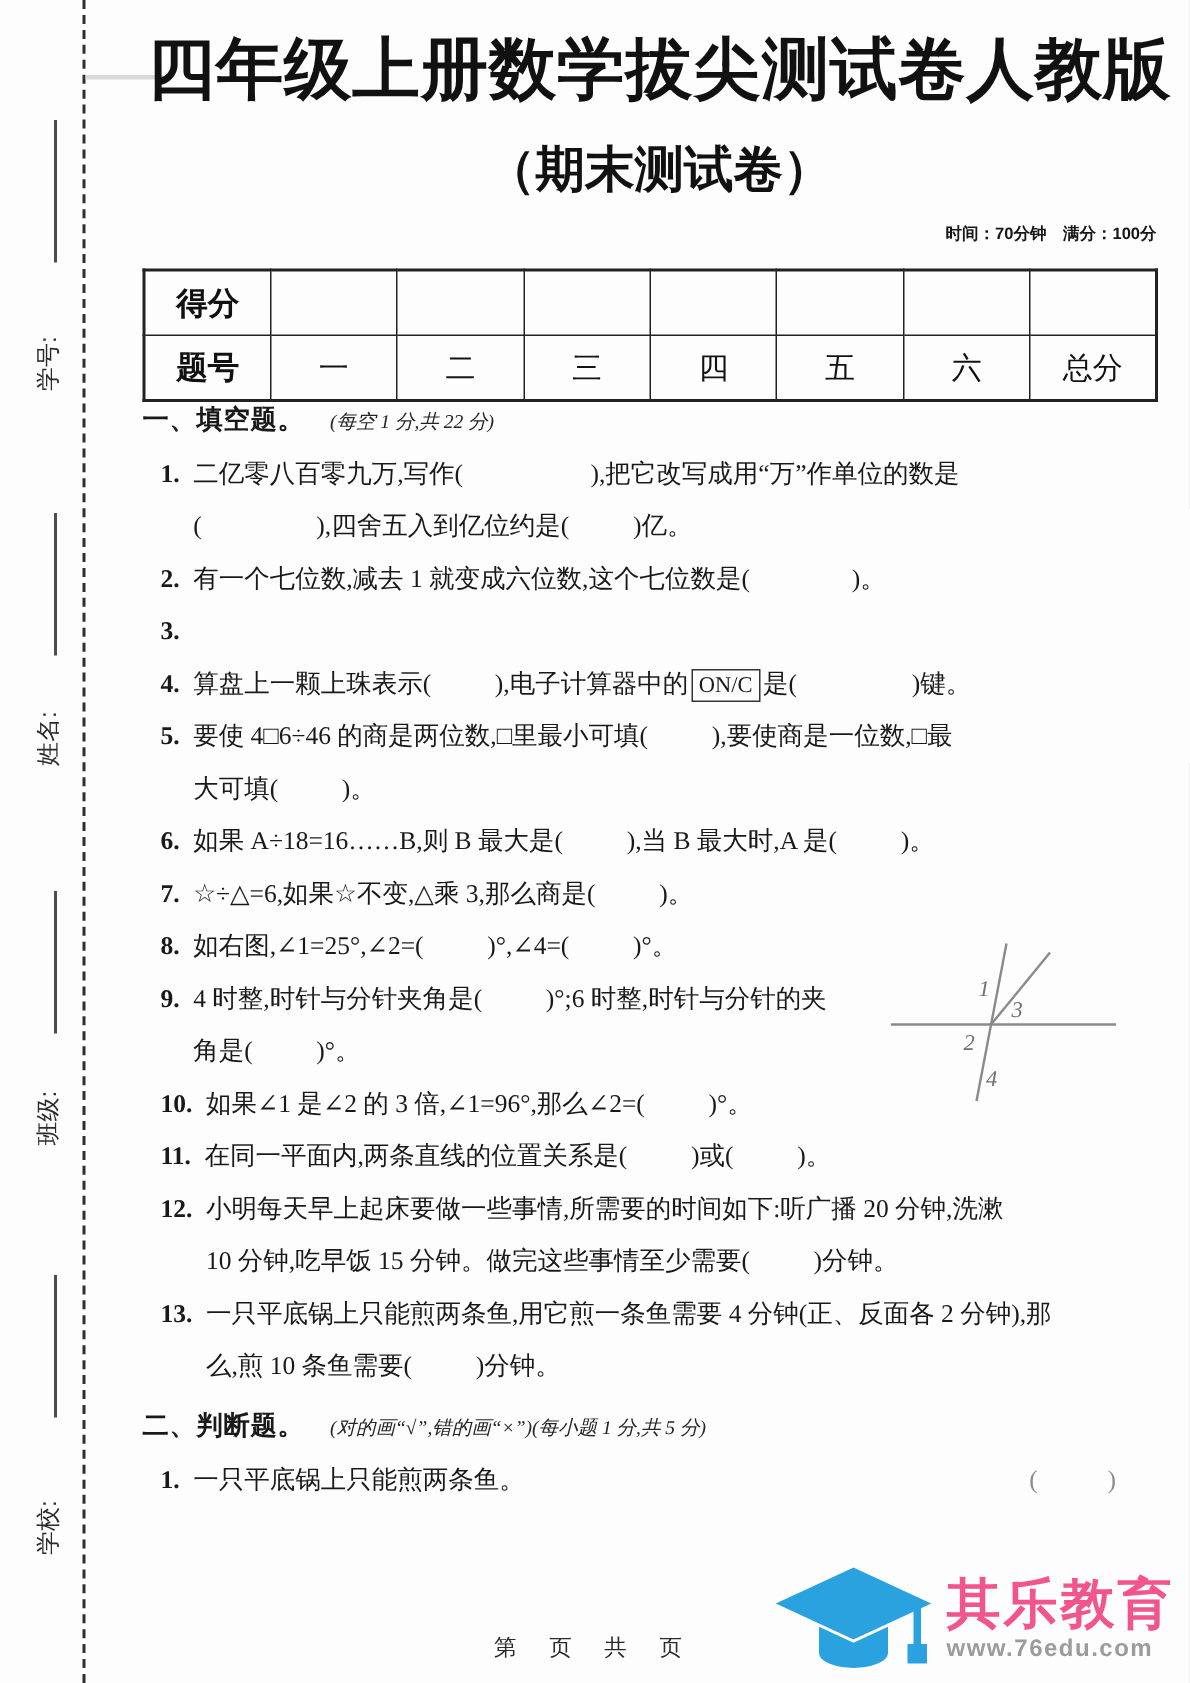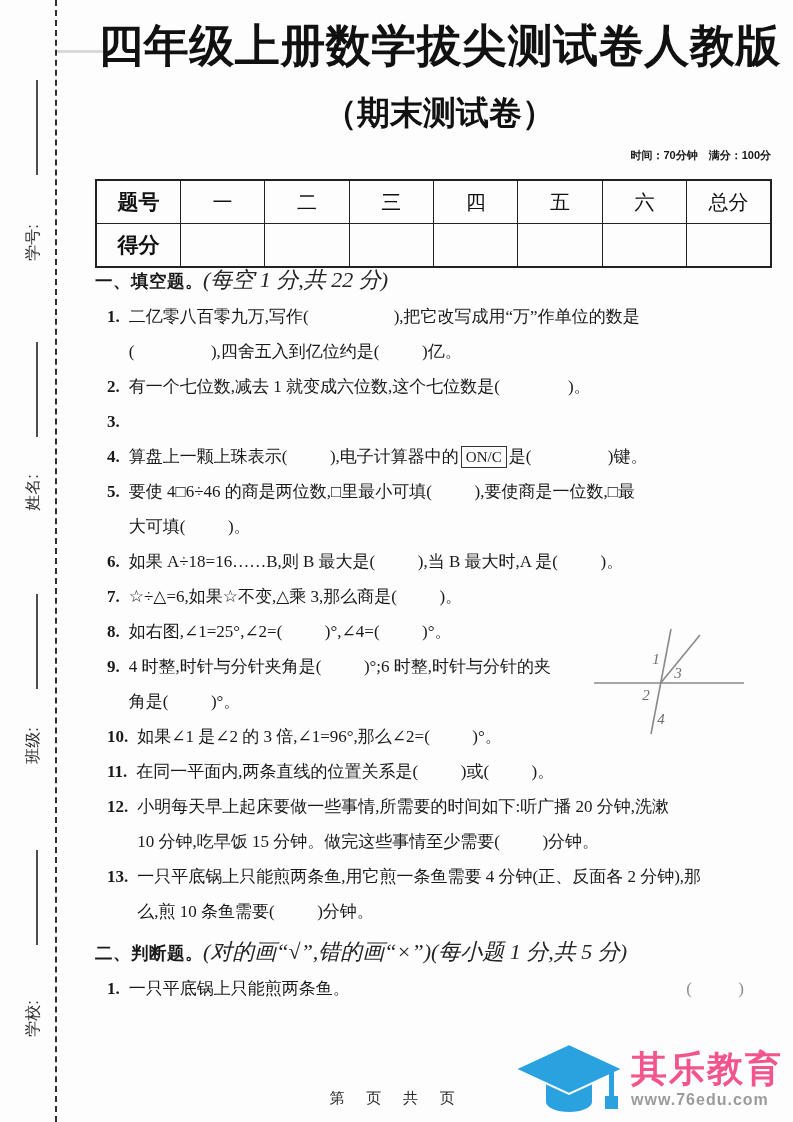--- a/index.html
+++ b/index.html
@@ -23,21 +23,21 @@
   .head h2{margin:15px 0 0;font-family:"Liberation Sans","DejaVu Sans",sans-serif;font-size:33px;font-weight:700;color:#111;}
   .meta{position:absolute;top:148px;right:22px;font-family:"Liberation Sans","DejaVu Sans",sans-serif;font-size:11px;font-weight:700;color:#161616;}
   
   table.score{position:absolute;left:95px;top:179px;width:677px;border-collapse:collapse;table-layout:fixed;border:2.5px solid #222;}
   table.score td{border:1.5px solid #222;height:40px;text-align:center;vertical-align:middle;font-family:"Liberation Sans","DejaVu Sans",sans-serif;font-size:20px;color:#111;}
   table.score td.hd{font-weight:700;font-size:21px;}
   
   .content{position:absolute;left:95px;top:262px;width:686px;font-size:17px;line-height:35px;color:#191919;}
   .sec-heading{line-height:35px;}
   .sec-heading b{font-size:17.5px;letter-spacing:0.5px;}
-  .sec-heading .note{font-style:italic;font-size:22px;margin-left:0;color:#242424;}
+  .sec-heading .note{font-style:italic;font-size:13px;margin-left:17px;color:#242424;}
   .q{display:flex;align-items:flex-start;}
   .qnum{flex:none;margin-left:12px;padding-right:9px;font-weight:700;}
   .qtext{white-space:pre-wrap;}
   .keybox{border:1.3px solid #333;padding:0 4px;font-size:15px;display:inline-block;line-height:20px;margin:0 2px;}
   .judge-row .answer{margin-left:auto;margin-right:34px;color:#8d8d8d;letter-spacing:3px;white-space:pre;}
   .sec2{margin-top:5px;}
   
   .figure{position:absolute;left:594px;top:626px;}
   .figure line{stroke:#8a8a8a;stroke-width:1.6;}
   .figure text{font-family:"Liberation Serif","DejaVu Serif",serif;font-style:italic;font-size:15px;fill:#6f6f6f;}
@@ -66,38 +66,38 @@
 
   <div class="head">
     <h1>四年级上册数学拔尖测试卷人教版</h1>
     <h2>（期末测试卷）</h2>
   </div>
   <div class="meta">时间：70分钟　满分：100分</div>
 
   <table class="score">
     <tbody>
         <tr>
+      <td class="hd">得分</td>
+      <td></td>
+      <td></td>
+      <td></td>
+      <td></td>
+      <td></td>
+      <td></td>
+      <td></td>
+    </tr>
+    <tr>
       <td class="hd">题号</td>
       <td>一</td>
       <td>二</td>
       <td>三</td>
       <td>四</td>
       <td>五</td>
       <td>六</td>
       <td>总分</td>
-    </tr>
-    <tr>
-      <td class="hd">得分</td>
-      <td></td>
-      <td></td>
-      <td></td>
-      <td></td>
-      <td></td>
-      <td></td>
-      <td></td>
     </tr>
   </tbody>
     </table>
 
   <div class="content">
 
     <div class="sec-heading">
       <b>一、填空题。</b><span class="note">(每空 1 分,共 22 分)</span>
     </div>
 

